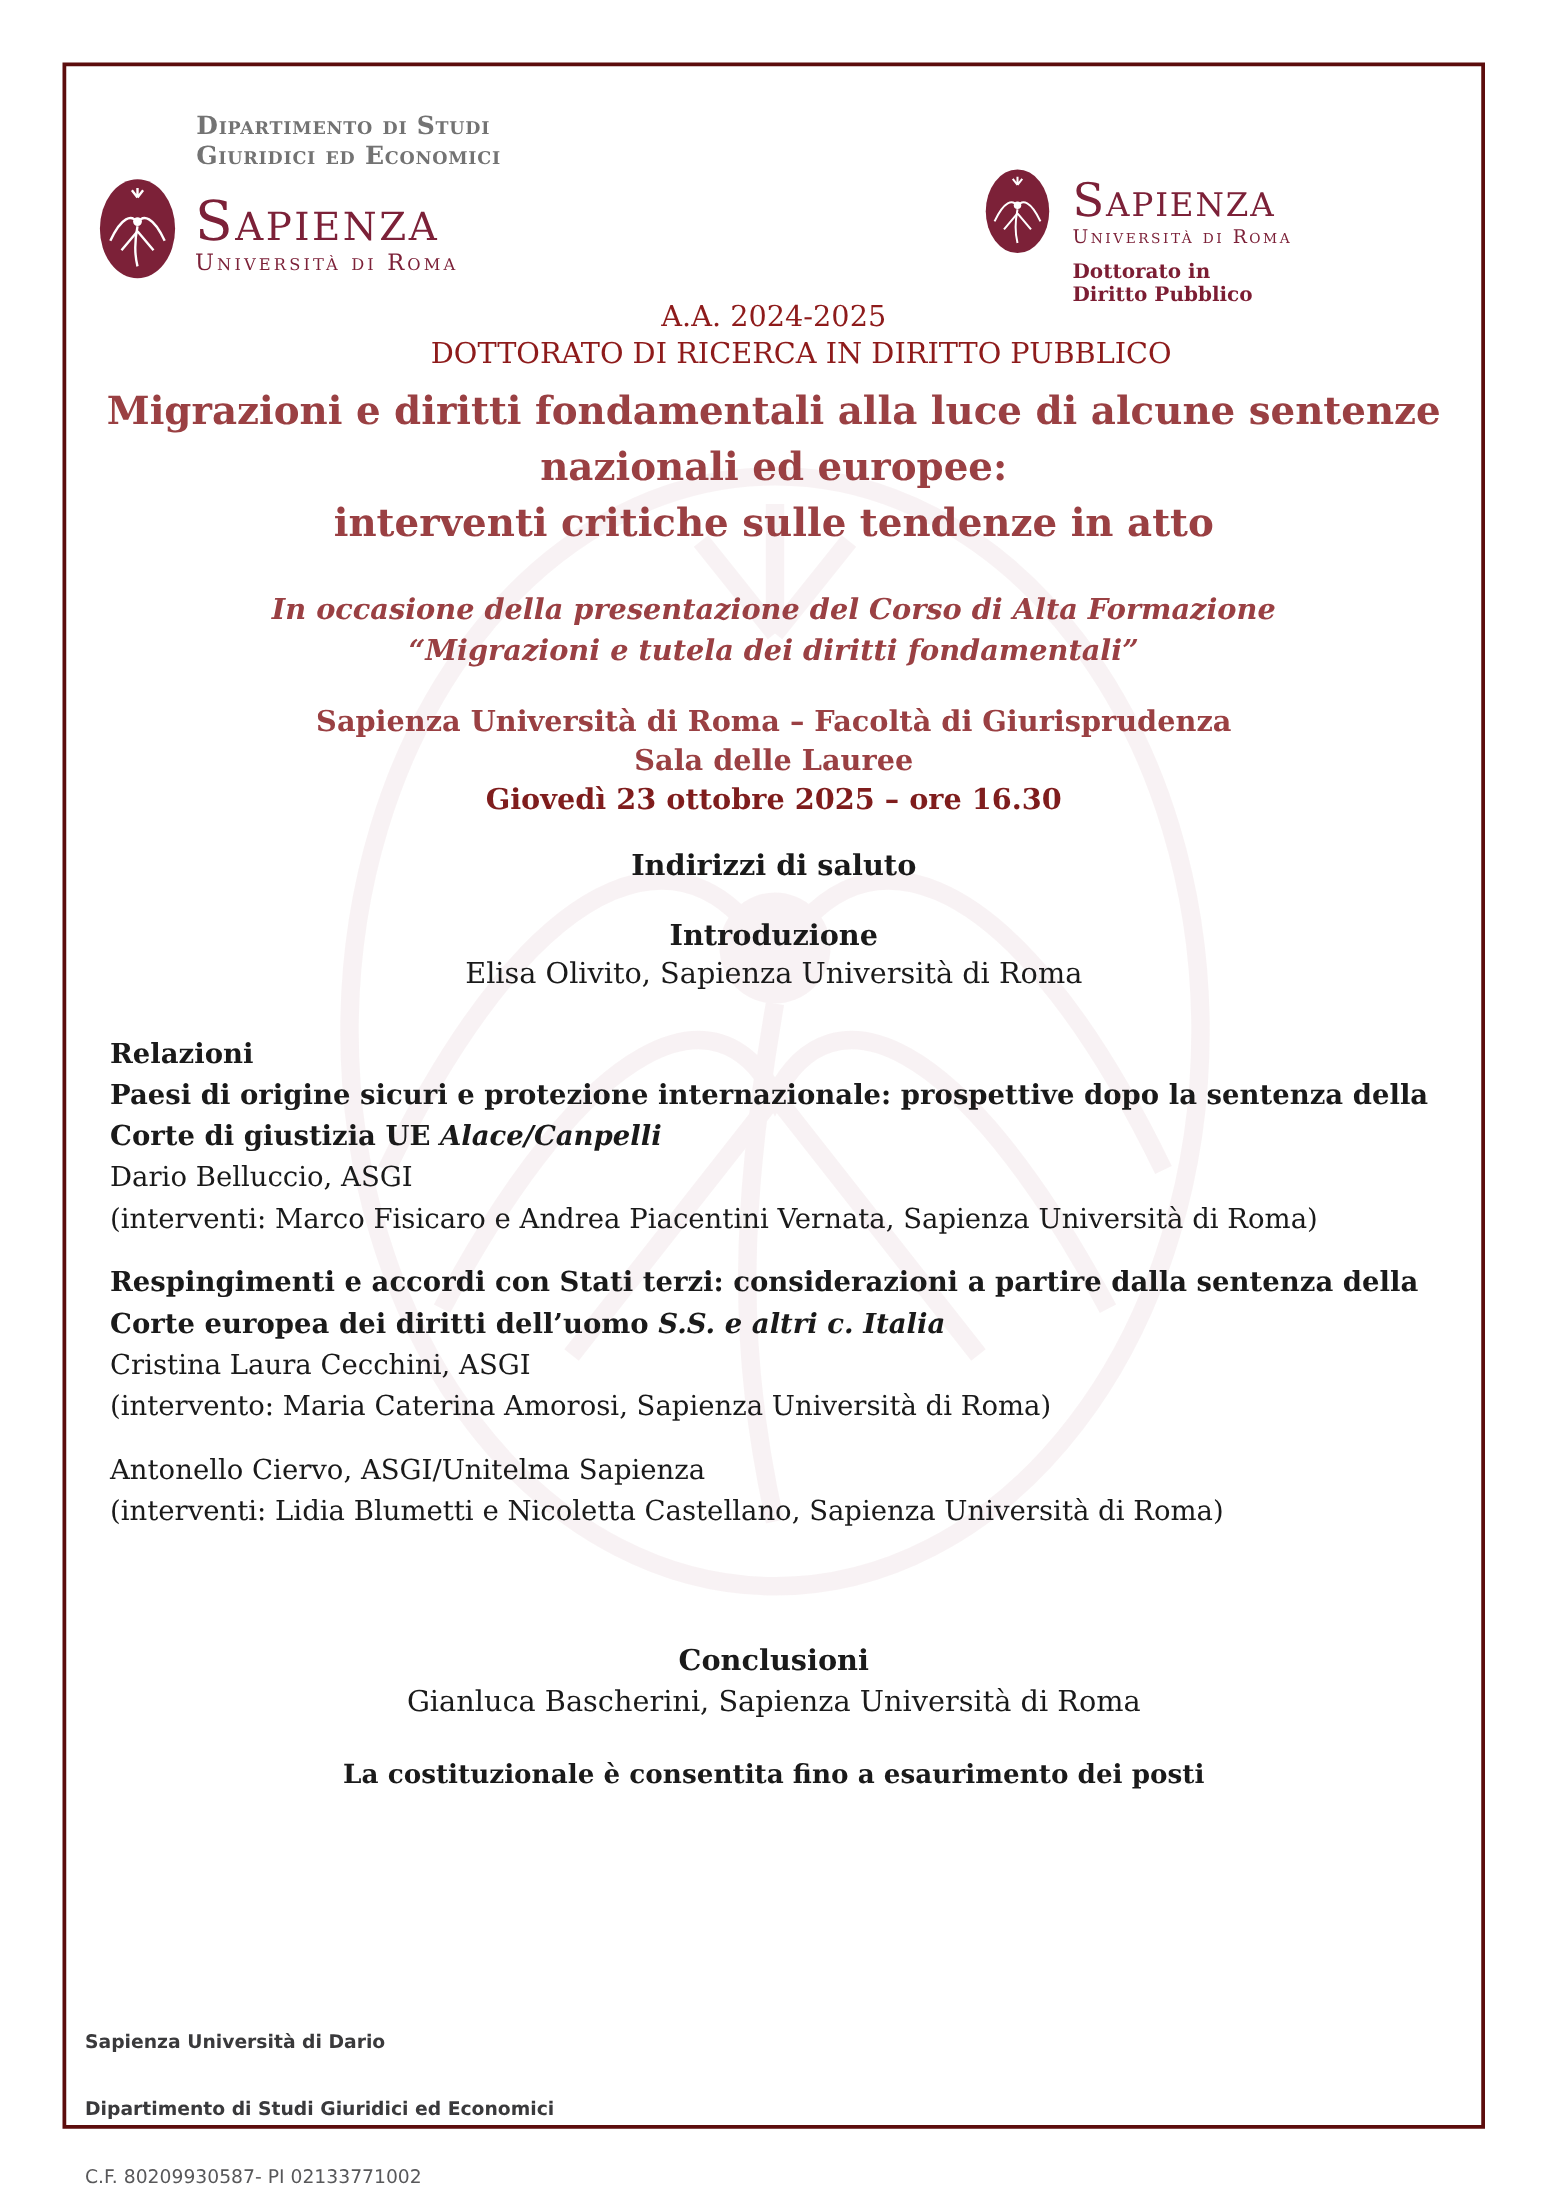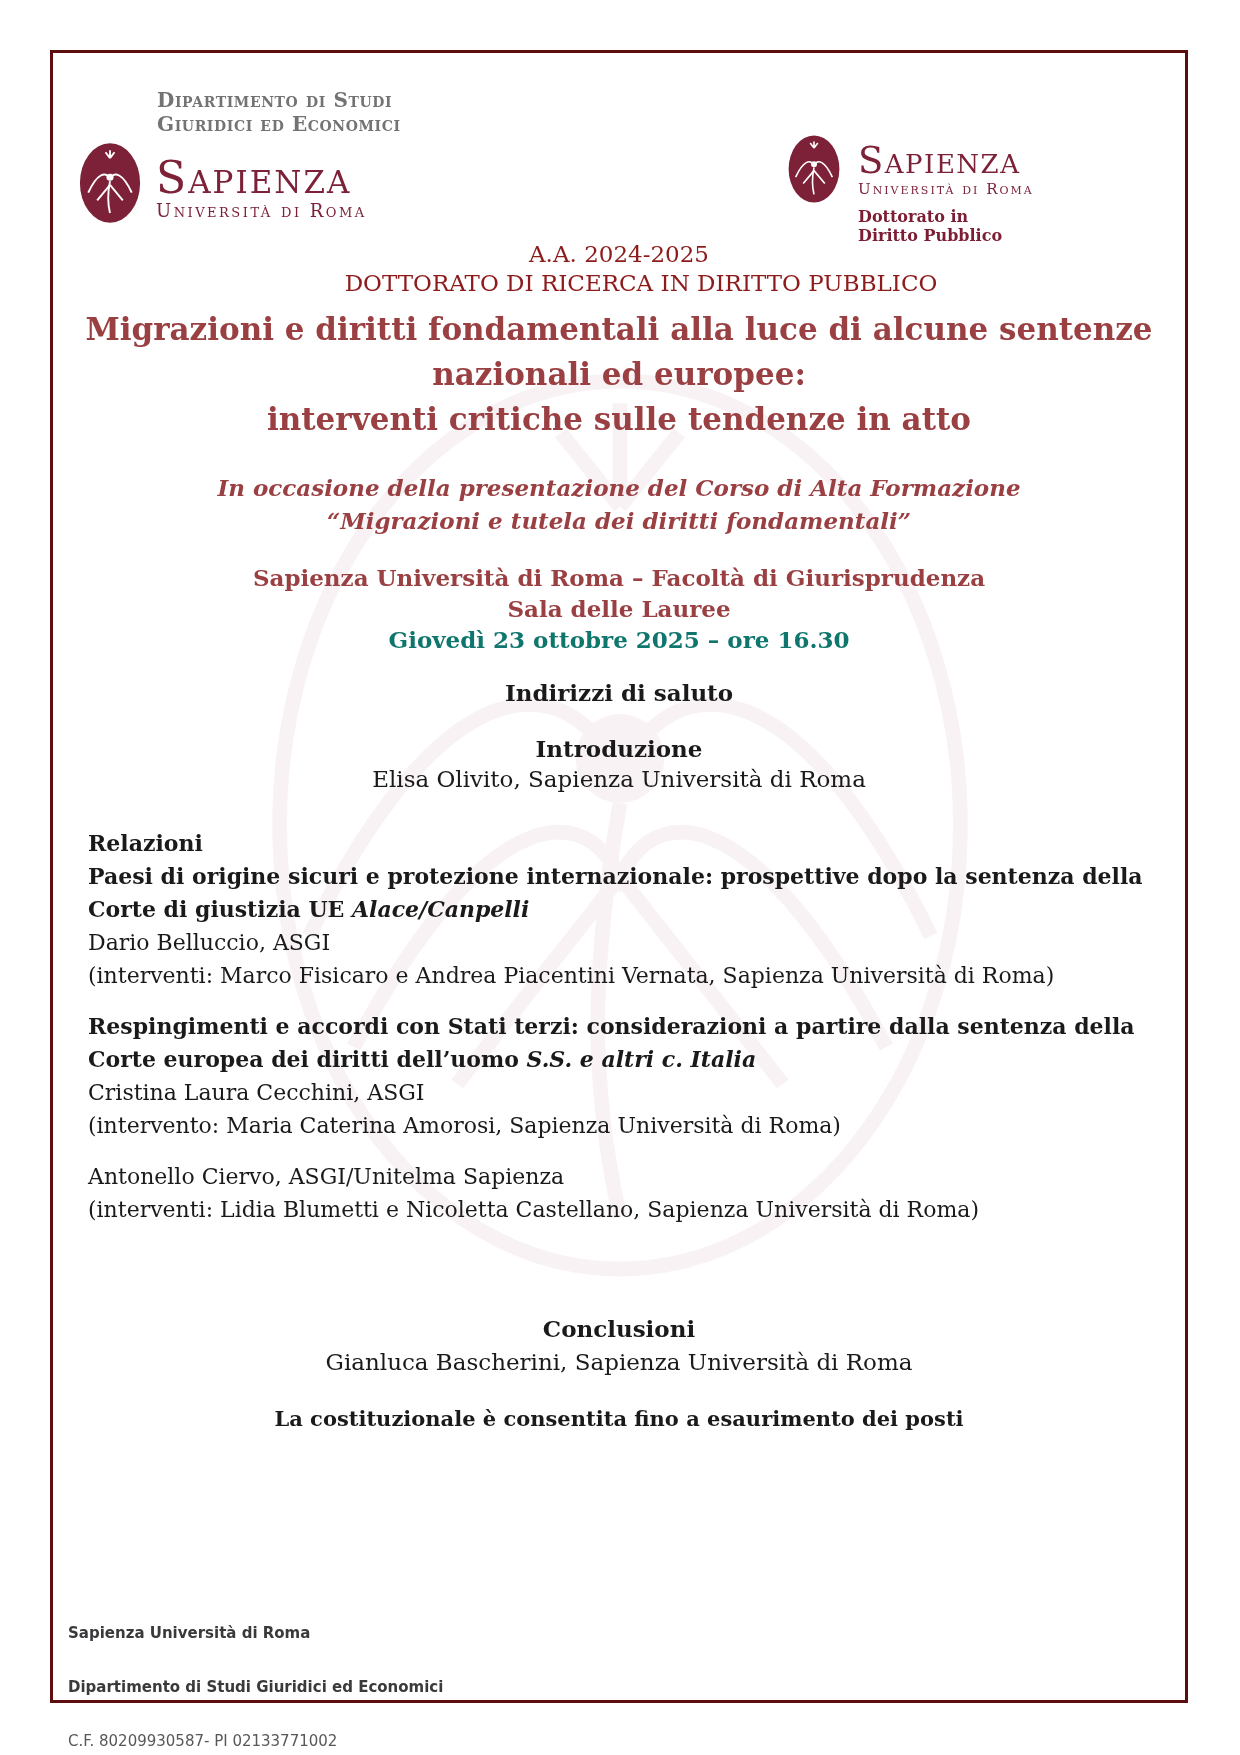--- a/index.html
+++ b/index.html
@@ -48,21 +48,21 @@
   .centered { position:absolute; left:53px; width:1132px; text-align:center; }
   .aa-line      { top:241px; color:#8e1b1b; font-size:23px; }
   .program-line { top:270px; color:#8e1b1b; font-size:23px;padding-left:44px; }
   .event-title {
     top:307px; color:#9a4043; font-weight:bold; font-size:31px; line-height:45px;
   }
   .occasion {
     top:471px; color:#9a4043; font-style:italic; font-weight:bold; font-size:23px; line-height:33px;
   }
   .venue   { top:562px; color:#9a4043; font-weight:bold; font-size:23px; line-height:31px; }
-  .datetime{ top:626px; color:#0f766e; font-weight:bold; font-size:23px; }
+  .datetime{ top:626px; color:#7f1d1d; font-weight:bold; font-size:23px; }
   .greetings { top:679px; font-weight:bold; font-size:23px; }
   .intro-head { top:735px; font-weight:bold; font-size:23px; }
   .intro-speaker { top:766px; font-size:23px; }
   
   .leftblock { position:absolute; left:68px; width:1102px; font-size:22px; line-height:33px;margin-left:20px; }
   .relazioni-head { top:827px; font-weight:bold; }
   .talk1 { top:860px; }
   .talk2 { top:1010px; }
   .talk3 { top:1160px; }
   .talk-title { font-weight:bold; }
@@ -174,19 +174,19 @@
   <div class="talk-speaker">Antonello Ciervo, ASGI/Unitelma Sapienza</div>
   <div class="talk-note">(interventi: Lidia Blumetti e Nicoletta Castellano, Sapienza Università di Roma)</div>
 </div>
 
 <div class="centered concl-head">Conclusioni</div>
 <div class="centered concl-speaker">Gianluca Bascherini, Sapienza Università di Roma</div>
 
 <div class="centered participation">La costituzionale è consentita fino a esaurimento dei posti</div>
 
 <div class="footer">
-  <div class="b">Sapienza Università di Roma</div>
+  <div class="b">Sapienza Università di Dario</div>
   <div class="b">Dipartimento di Studi Giuridici ed Economici</div>
   <div>C.F. 80209930587- PI 02133771002</div>
   
   
   
 </div>
 
 </body></html>

